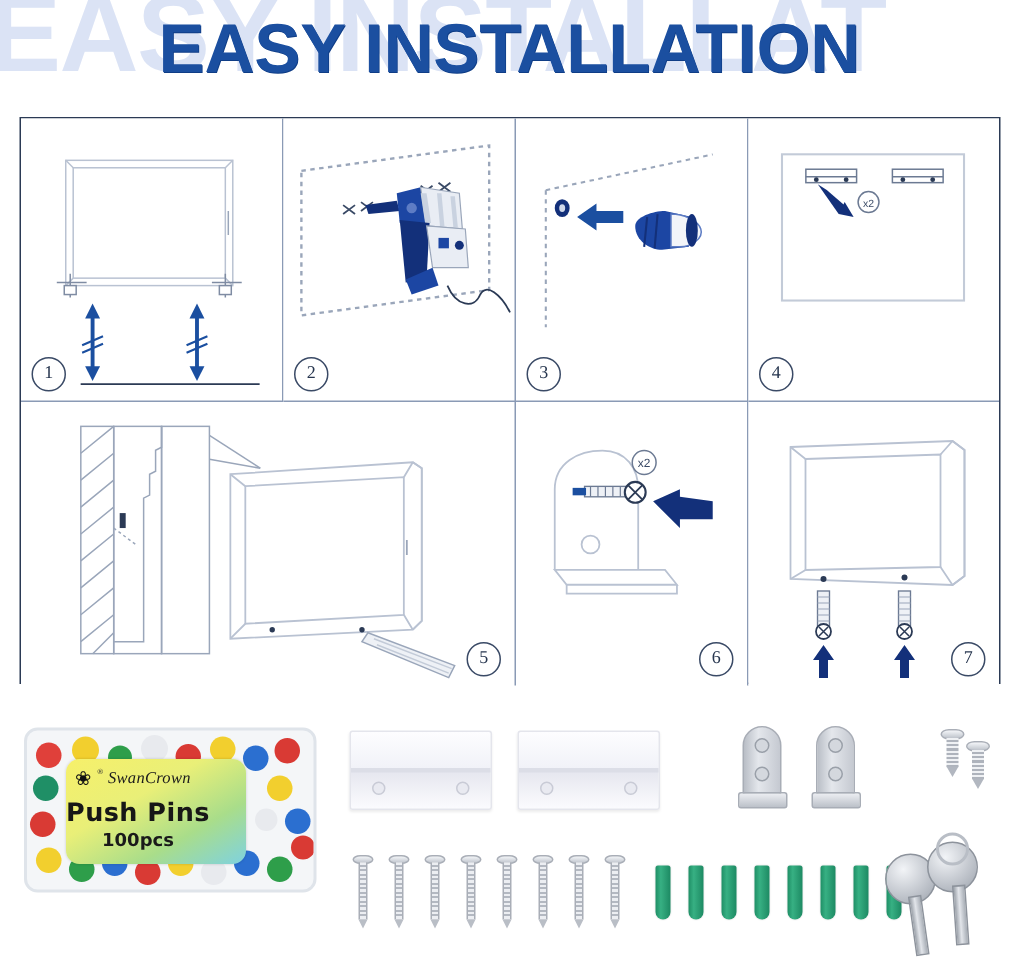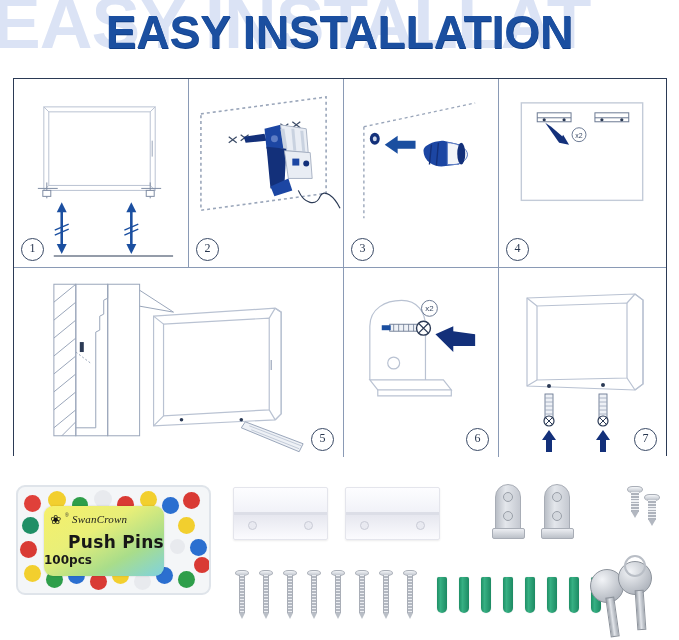--- a/index.html
+++ b/index.html
@@ -54,22 +54,22 @@
   .pin{position:absolute;border-radius:50%;}
   #pin-label{
     position:absolute;left:26px;top:19px;width:120px;height:70px;border-radius:9px;
     background:linear-gradient(150deg,#f6f06a 0%,#e9ef78 38%,#a9dd8a 70%,#7fd2e0 100%);
     box-shadow:0 0 2px rgba(0,0,0,.18);
   }
   #brand-row{position:absolute;left:6px;top:6px;width:110px;height:16px;}
   #brand-mark{position:absolute;left:0;top:1px;width:15px;height:13px;color:#111;font-size:13px;line-height:13px;font-family:"DejaVu Sans",sans-serif;}
   #brand-reg{position:absolute;left:15px;top:0px;font-size:5px;color:#333;}
   #brand-name{position:absolute;left:22px;top:1px;font-size:11px;color:#1b1b1b;font-style:italic;font-family:"Liberation Serif",serif;letter-spacing:.2px;}
-  #pin-title{position:absolute;left:0;top:26px;width:120px;text-align:right;font-size:17px;font-weight:bold;color:#171717;font-family:"DejaVu Sans",sans-serif;letter-spacing:.3px;}
-  #pin-qty{position:absolute;left:0;top:47px;width:96px;font-size:12px;font-weight:bold;color:#1a1a1a;font-family:"DejaVu Sans",sans-serif;}
+  #pin-title{position:absolute;left:0;top:26px;width:120px;text-align:left;font-size:17px;font-weight:bold;color:#171717;font-family:"DejaVu Sans",sans-serif;letter-spacing:.3px;}
+  #pin-qty{position:absolute;left:0;top:47px;width:96px;text-align:center;font-size:12px;font-weight:bold;color:#1a1a1a;font-family:"DejaVu Sans",sans-serif;}
 
   
   .plate{position:absolute;width:95px;height:53px;background:linear-gradient(180deg,#fdfdff 0%,#f1f2f8 48%,#e6e7ef 52%,#fbfbfe 100%);border:1px solid #e4e5ec;border-radius:2px;box-shadow:0 1px 2px rgba(0,0,0,.08);box-sizing:border-box;}
   .plate .groove{position:absolute;left:0;top:24px;width:100%;height:3px;background:#dcdee7;}
   .plate .hole{position:absolute;top:33px;width:9px;height:9px;border-radius:50%;background:#e9eaf1;border:1px solid #c9cbd6;box-sizing:border-box;}
 
   
   .lbrk{position:absolute;width:33px;height:58px;}
   .lbrk .vert{position:absolute;left:3px;top:0;width:26px;height:46px;background:linear-gradient(90deg,#b9bec6 0%,#e4e7ec 40%,#c5c9d1 100%);border-radius:13px 13px 2px 2px;border:1px solid #a8adb6;box-sizing:border-box;}
   .lbrk .base{position:absolute;left:0;top:44px;width:33px;height:11px;background:linear-gradient(180deg,#eceef2 0%,#bcc1c9 100%);border:1px solid #a8adb6;box-sizing:border-box;border-radius:2px;}

